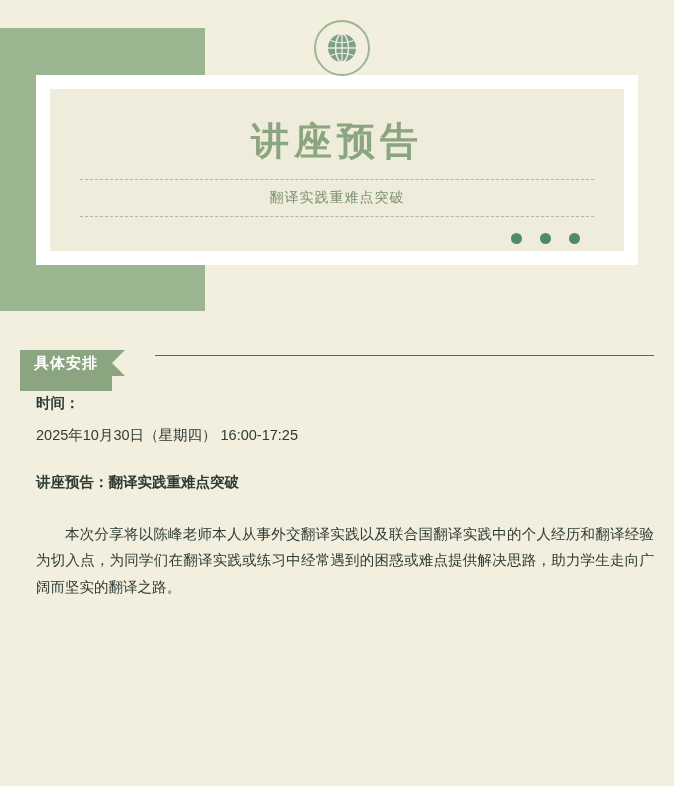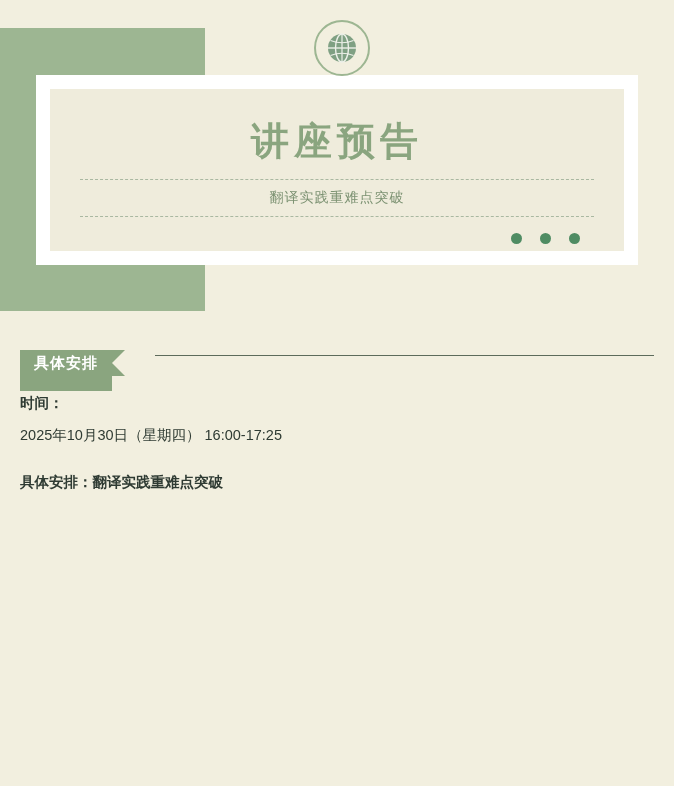--- a/index.html
+++ b/index.html
@@ -138,21 +138,21 @@
   .section-rule {
     position: absolute;
     left: 135px;
     right: 0;
     top: 25px;
     border-top: 1px solid #5d6b5b;
   }
 
   
   .content {
-    padding: 28px 20px 0 20px;
+    padding: 28px 20px 0 36px;
     font-size: 14.5px;
     line-height: 1.6;
   }
   .label {
     font-weight: bold;
     margin-bottom: 9px;
   }
   .value {
     margin-bottom: 24px;
   }
@@ -205,16 +205,17 @@
   <div class="section-rule"></div>
 </div>
 
 <div class="content">
 
   <div class="label">时间：</div>
   <div class="value">2025年10月30日（星期四）  16:00-17:25</div>
 
 
   <div class="topic">
-    <span>具体安排：</span><span class="topic-text">翻译实践重难点突破</span>
+    <span>讲座预告：</span><span class="topic-text">翻译实践重难点突破</span>
   </div>
 
+  <div class="para">本次分享将以陈峰老师本人从事外交翻译实践以及联合国翻译实践中的个人经历和翻译经验为切入点，为同学们在翻译实践或练习中经常遇到的困惑或难点提供解决思路，助力学生走向广阔而坚实的翻译之路。</div>
 </div>
 
 </body></html>

